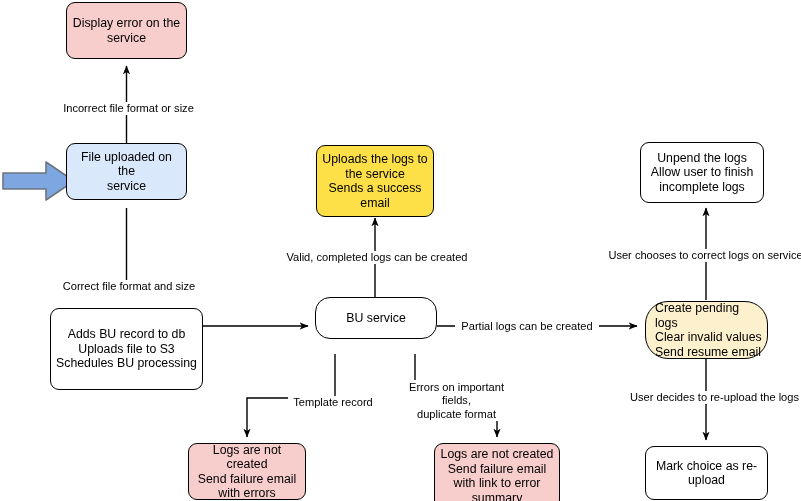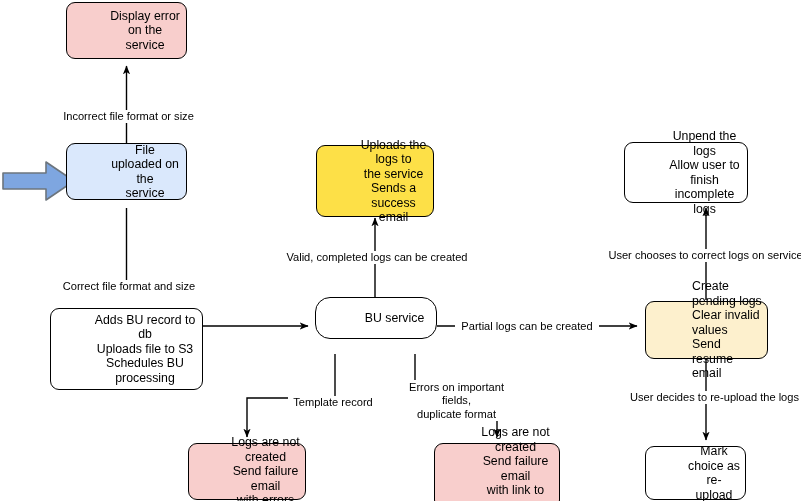--- a/index.html
+++ b/index.html
@@ -2,28 +2,28 @@
 <html><head>
 <meta charset="utf-8">
 <style>
   html,body{margin:0;padding:0;background:#ffffff;}
   body{width:801px;height:501px;overflow:hidden;
        font-family:"Liberation Sans","DejaVu Sans",sans-serif;color:#000;}
   #canvas{position:relative;width:801px;height:501px;}
   svg.edges{position:absolute;left:0;top:0;width:801px;height:501px;overflow:visible;}
   .node{position:absolute;box-sizing:border-box;border:1.4px solid #000;
         border-radius:9px;display:flex;align-items:center;justify-content:center;
-        text-align:center;line-height:1.18;font-size:12.3px;z-index:3;background:#fff;padding-left:37px;}
+        text-align:center;line-height:1.18;font-size:12.3px;z-index:3;background:#fff;}
   .node .txt{padding:0 5px;white-space:pre-line;}
   .n-pink{background:#f8cecc;}
   .n-blue{background:#dae8fc;}
   .n-green{background:#fde047;}
   .n-yellow{background:#fdf0cd;}
   .n-white{background:#ffffff;}
-  .left-al{justify-content:flex-start;text-align:left;}
+  .left-al{justify-content:flex-start;text-align:left;border-radius:23px;}
   .left-al .txt{padding-left:9px;}
   .elabel{position:absolute;z-index:4;background:#fff;font-size:11.1px;
           line-height:1.2;color:#000;text-align:center;white-space:pre-line;
           padding:0 2px;}
   .bigarrow{position:absolute;z-index:2;}
 </style>
 </head>
 <body>
 
 <div id="canvas">
@@ -97,21 +97,21 @@
     <span class="txt">Uploads the logs to
 the service
 Sends a success
 email</span>
   </div>
 
   <div class="node n-white" style="left:315px;top:297px;width:122px;height:42px;border-radius:15px;">
     <span class="txt">BU service</span>
   </div>
 
-  <div class="node n-white" style="left:624px;top:142px;width:124px;height:61px;">
+  <div class="node n-white" style="left:640px;top:142px;width:124px;height:61px;">
     <span class="txt">Unpend the logs
 Allow user to finish
 incomplete logs</span>
   </div>
 
   <div class="node n-yellow left-al" style="left:645px;top:301px;width:123px;height:58px;">
     <span class="txt">Create pending logs
 Clear invalid values
 Send resume email</span>
   </div>
@@ -122,26 +122,26 @@
 with errors</span>
   </div>
 
   <div class="node n-pink" style="left:434px;top:443px;width:126px;height:66px;">
     <span class="txt">Logs are not created
 Send failure email
 with link to error
 summary</span>
   </div>
 
-  <div class="node n-white" style="left:645px;top:446px;width:101px;height:54px;">
+  <div class="node n-white" style="left:645px;top:446px;width:123px;height:54px;">
     <span class="txt">Mark choice as re-
 upload</span>
   </div>
 
-  <div class="elabel" style="left:58px;top:110px;width:137px;">Incorrect file format or size</div>
+  <div class="elabel" style="left:58px;top:102px;width:137px;">Incorrect file format or size</div>
 
   <div class="elabel" style="left:57px;top:254px;width:140px;margin-top:26px;">Correct file format and size</div>
 
   <div class="elabel" style="left:281px;top:251px;width:188px;">Valid, completed logs can be created</div>
 
   <div class="elabel" style="left:455px;top:320px;width:140px;">Partial logs can be created</div>
 
   <div class="elabel" style="left:288px;top:396px;width:86px;">Template record</div>
 
   <div class="elabel" style="left:392px;top:381px;width:125px;">Errors on important fields,

